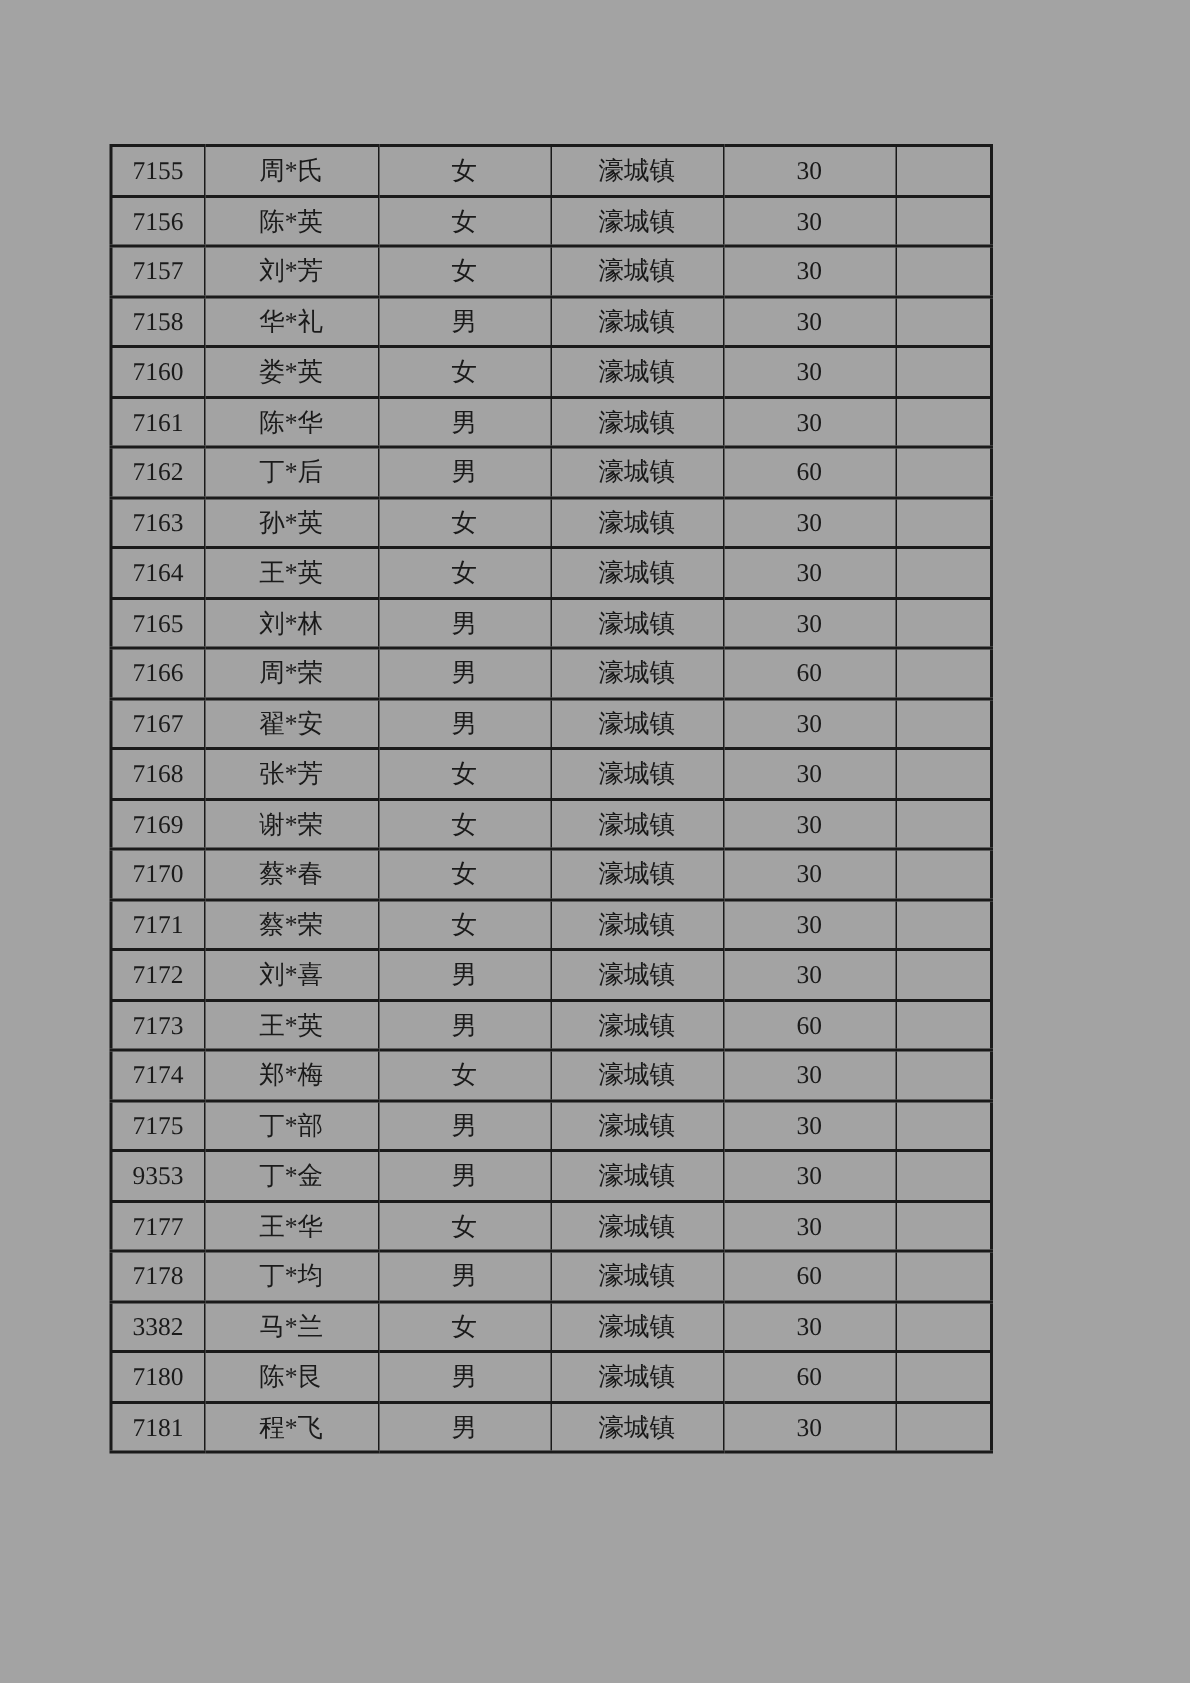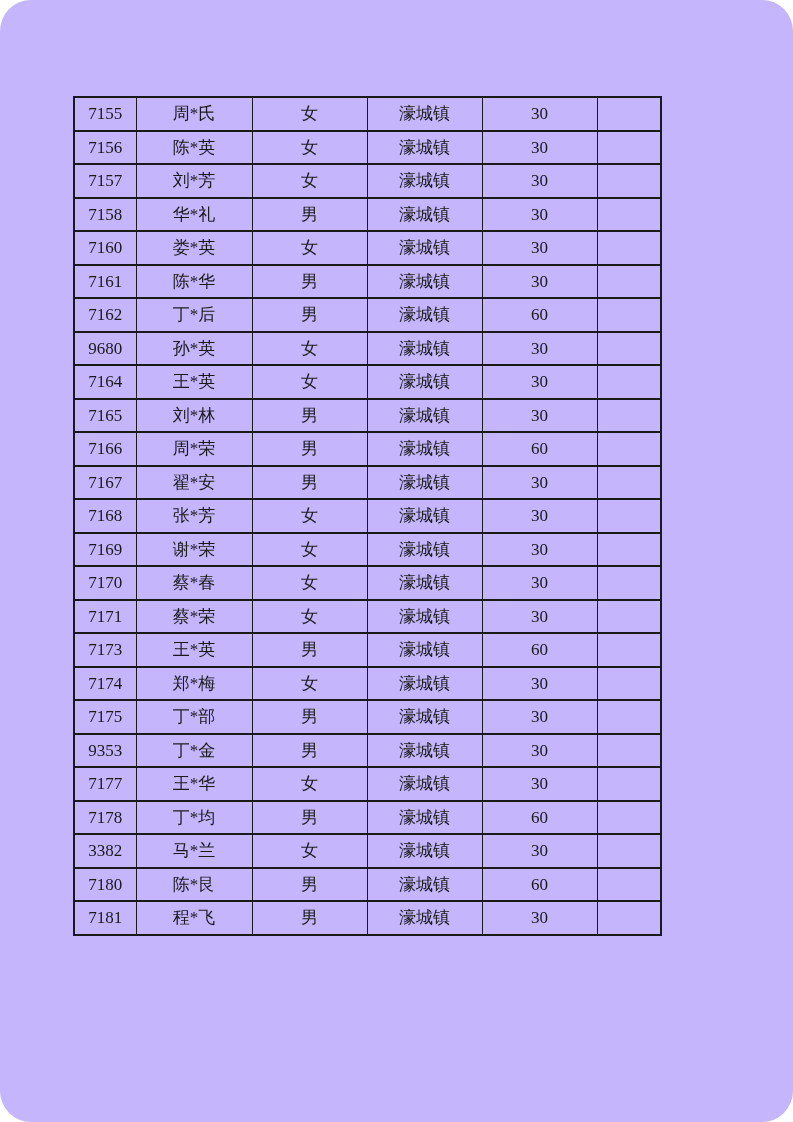--- a/index.html
+++ b/index.html
@@ -10,22 +10,21 @@
   body {
     width: 793px;
     height: 1122px;
     position: relative;
     font-family: "Liberation Serif", "DejaVu Serif", serif;
     color: #1a1a1a;
   }
   .doc-page {
     position: absolute;
     inset: 0;
-    background: #c4b5fd;
-    border-radius: 31px;
+    background: #a3a3a3;
   }
   table.data-table {
     position: absolute;
     left: 73px;
     top: 96px;
     border-collapse: collapse;
     table-layout: fixed;
     width: 587px;
     border: 2px solid #1a1a1a;
   }
@@ -122,21 +121,21 @@
   <tr>
     <td>7162</td>
     <td>丁*后</td>
     <td>男</td>
     <td>濠城镇</td>
     <td>60</td>
     <td></td>
   </tr>
 
   <tr>
-    <td>9680</td>
+    <td>7163</td>
     <td>孙*英</td>
     <td>女</td>
     <td>濠城镇</td>
     <td>30</td>
     <td></td>
   </tr>
 
   <tr>
     <td>7164</td>
     <td>王*英</td>
@@ -202,20 +201,28 @@
 
   <tr>
     <td>7171</td>
     <td>蔡*荣</td>
     <td>女</td>
     <td>濠城镇</td>
     <td>30</td>
     <td></td>
   </tr>
 
+  <tr>
+    <td>7172</td>
+    <td>刘*喜</td>
+    <td>男</td>
+    <td>濠城镇</td>
+    <td>30</td>
+    <td></td>
+  </tr>
 
   <tr>
     <td>7173</td>
     <td>王*英</td>
     <td>男</td>
     <td>濠城镇</td>
     <td>60</td>
     <td></td>
   </tr>
 

